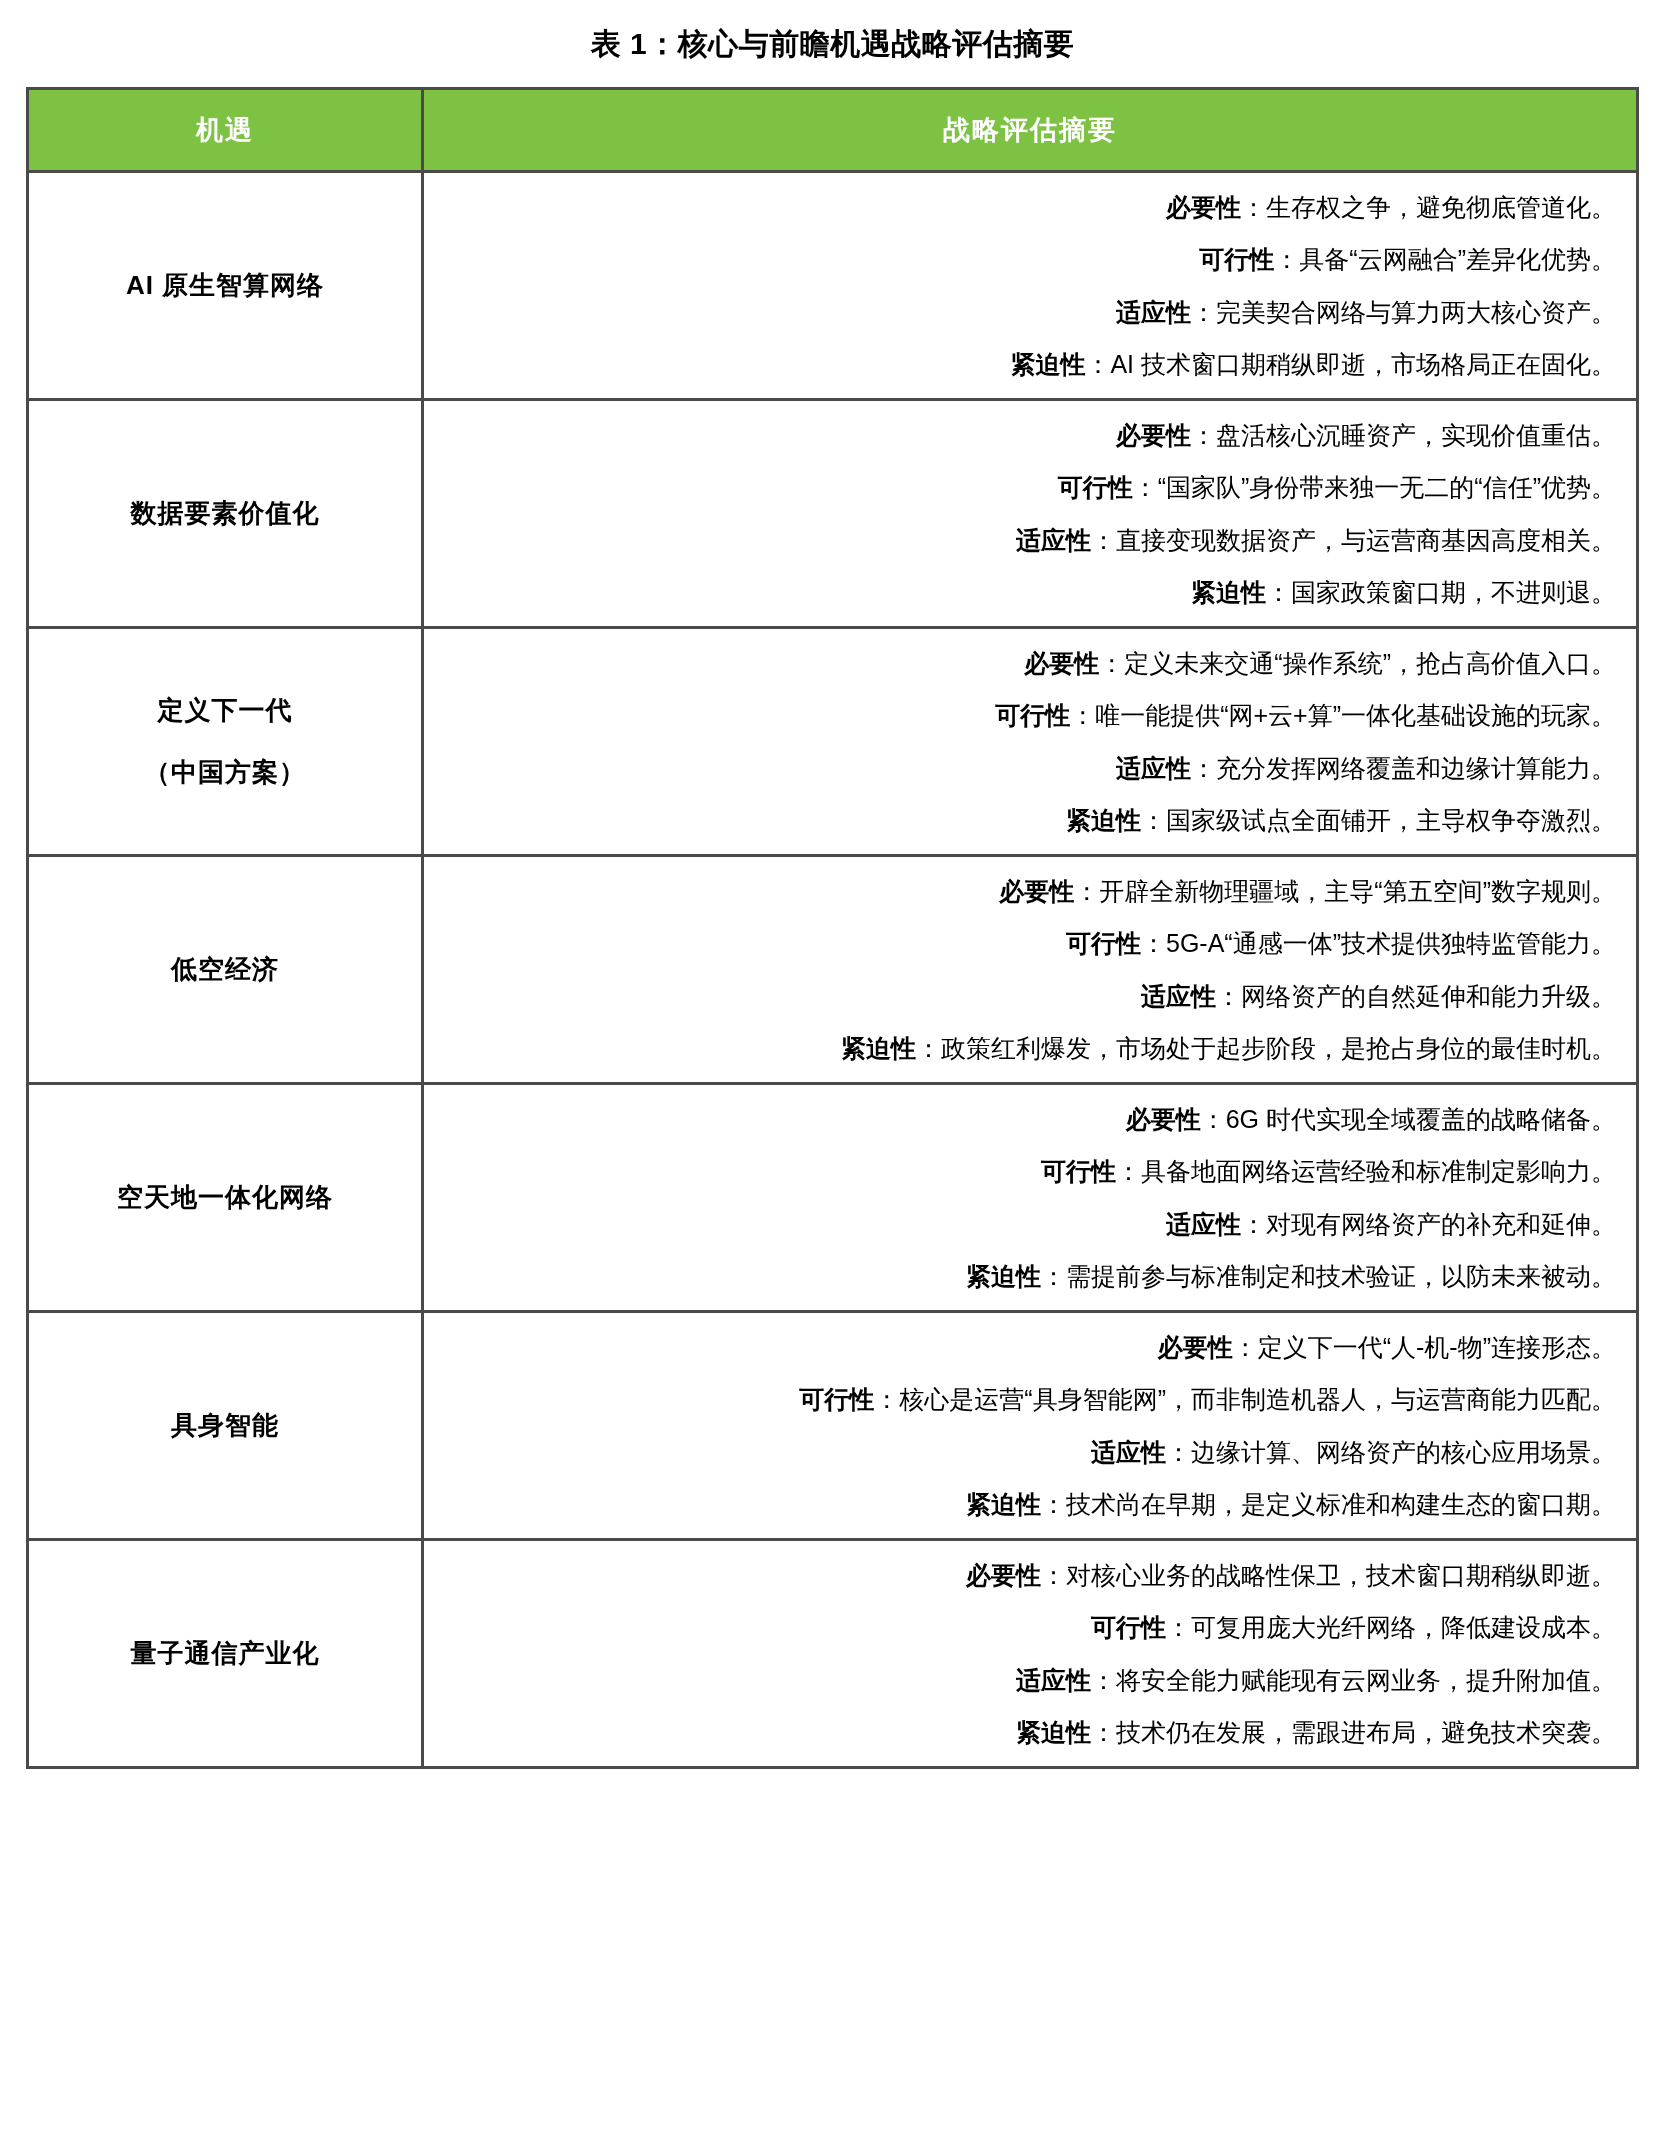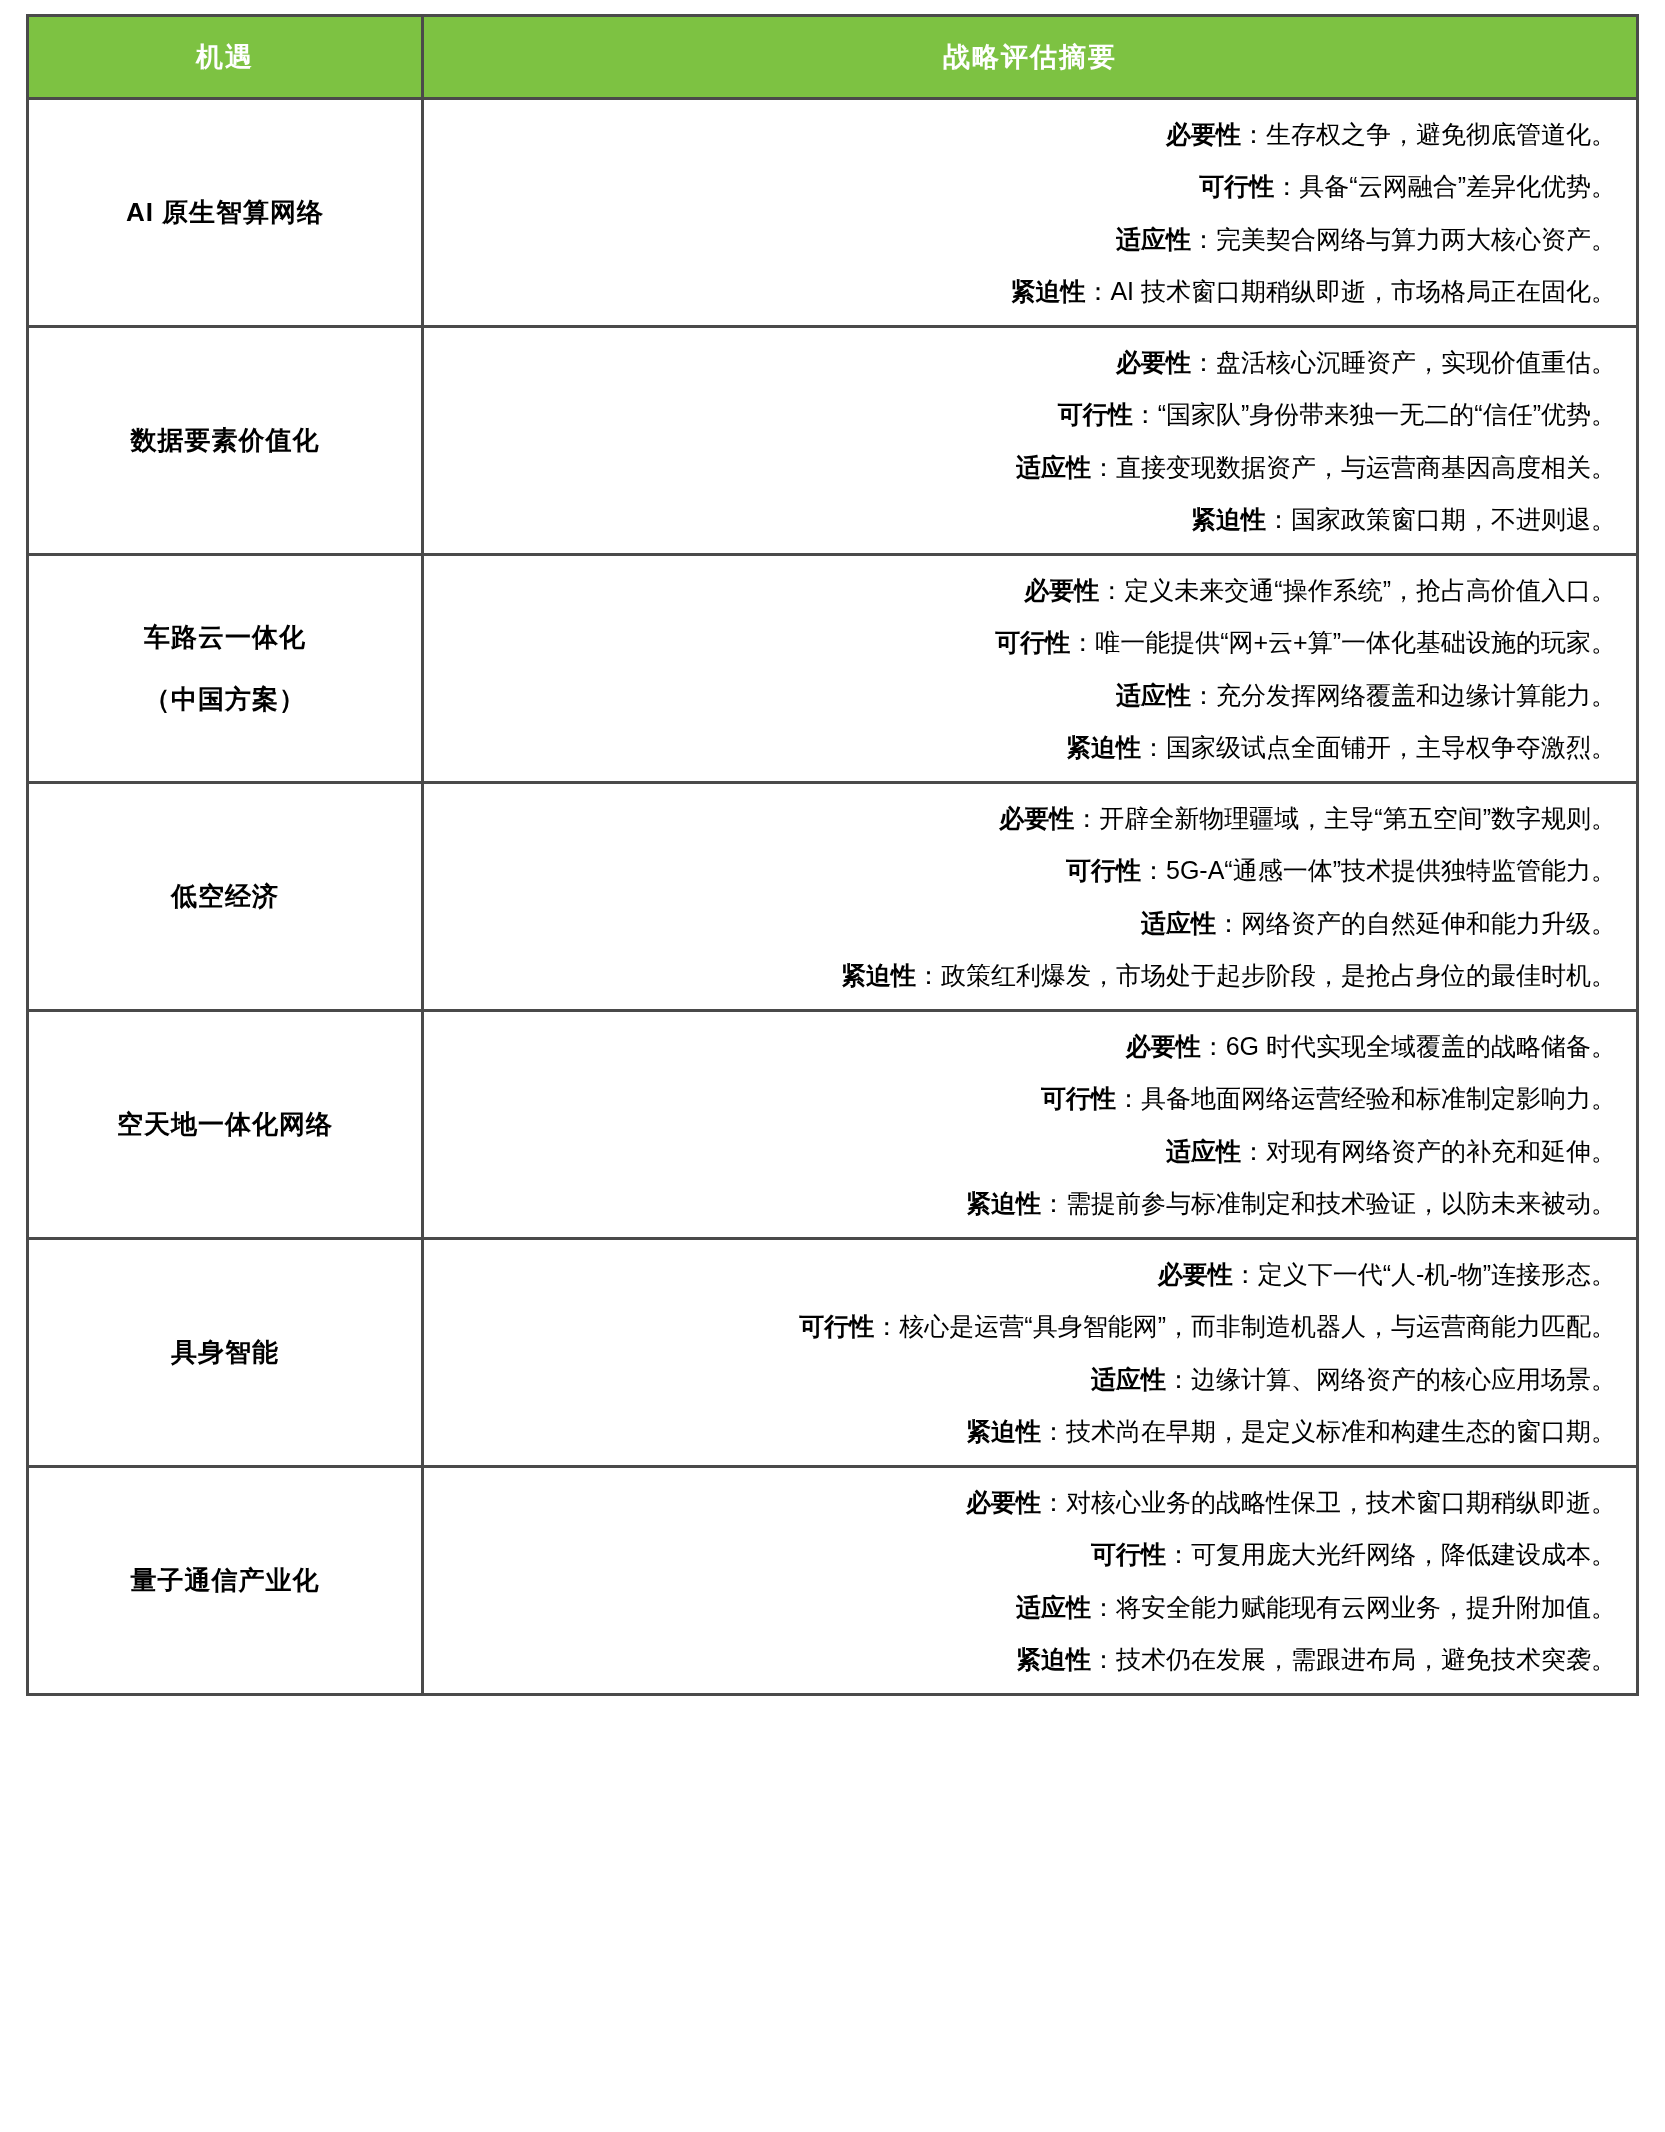--- a/index.html
+++ b/index.html
@@ -77,20 +77,21 @@
   }
   .txt {
     font-weight: normal;
   }
 </style>
 </head>
 <body>
 
 <div class="page">
 
+  <div class="table-title">表 1：核心与前瞻机遇战略评估摘要</div>
 
   <table class="strategy-table">
     <colgroup>
       <col class="c1">
       <col class="c2">
     </colgroup>
     <thead>
       <tr>
         <th>机遇</th>
         <th>战略评估摘要</th>
@@ -117,21 +118,21 @@
         <td class="detail-cell">
           <p class="detail-item"><span class="lbl">必要性</span><span class="txt">：盘活核心沉睡资产，实现价值重估。</span></p>
           <p class="detail-item"><span class="lbl">可行性</span><span class="txt">：“国家队”身份带来独一无二的“信任”优势。</span></p>
           <p class="detail-item"><span class="lbl">适应性</span><span class="txt">：直接变现数据资产，与运营商基因高度相关。</span></p>
           <p class="detail-item"><span class="lbl">紧迫性</span><span class="txt">：国家政策窗口期，不进则退。</span></p>
         </td>
       </tr>
 
       <tr>
         <td class="opp-cell">
-          <span>车路云一体化</span>
+          <span>定义下一代</span>
           <span class="opp-line2">（中国方案）</span>
         </td>
         <td class="detail-cell">
           <p class="detail-item"><span class="lbl">必要性</span><span class="txt">：定义未来交通“操作系统”，抢占高价值入口。</span></p>
           <p class="detail-item"><span class="lbl">可行性</span><span class="txt">：唯一能提供“网+云+算”一体化基础设施的玩家。</span></p>
           <p class="detail-item"><span class="lbl">适应性</span><span class="txt">：充分发挥网络覆盖和边缘计算能力。</span></p>
           <p class="detail-item"><span class="lbl">紧迫性</span><span class="txt">：国家级试点全面铺开，主导权争夺激烈。</span></p>
         </td>
       </tr>
 

